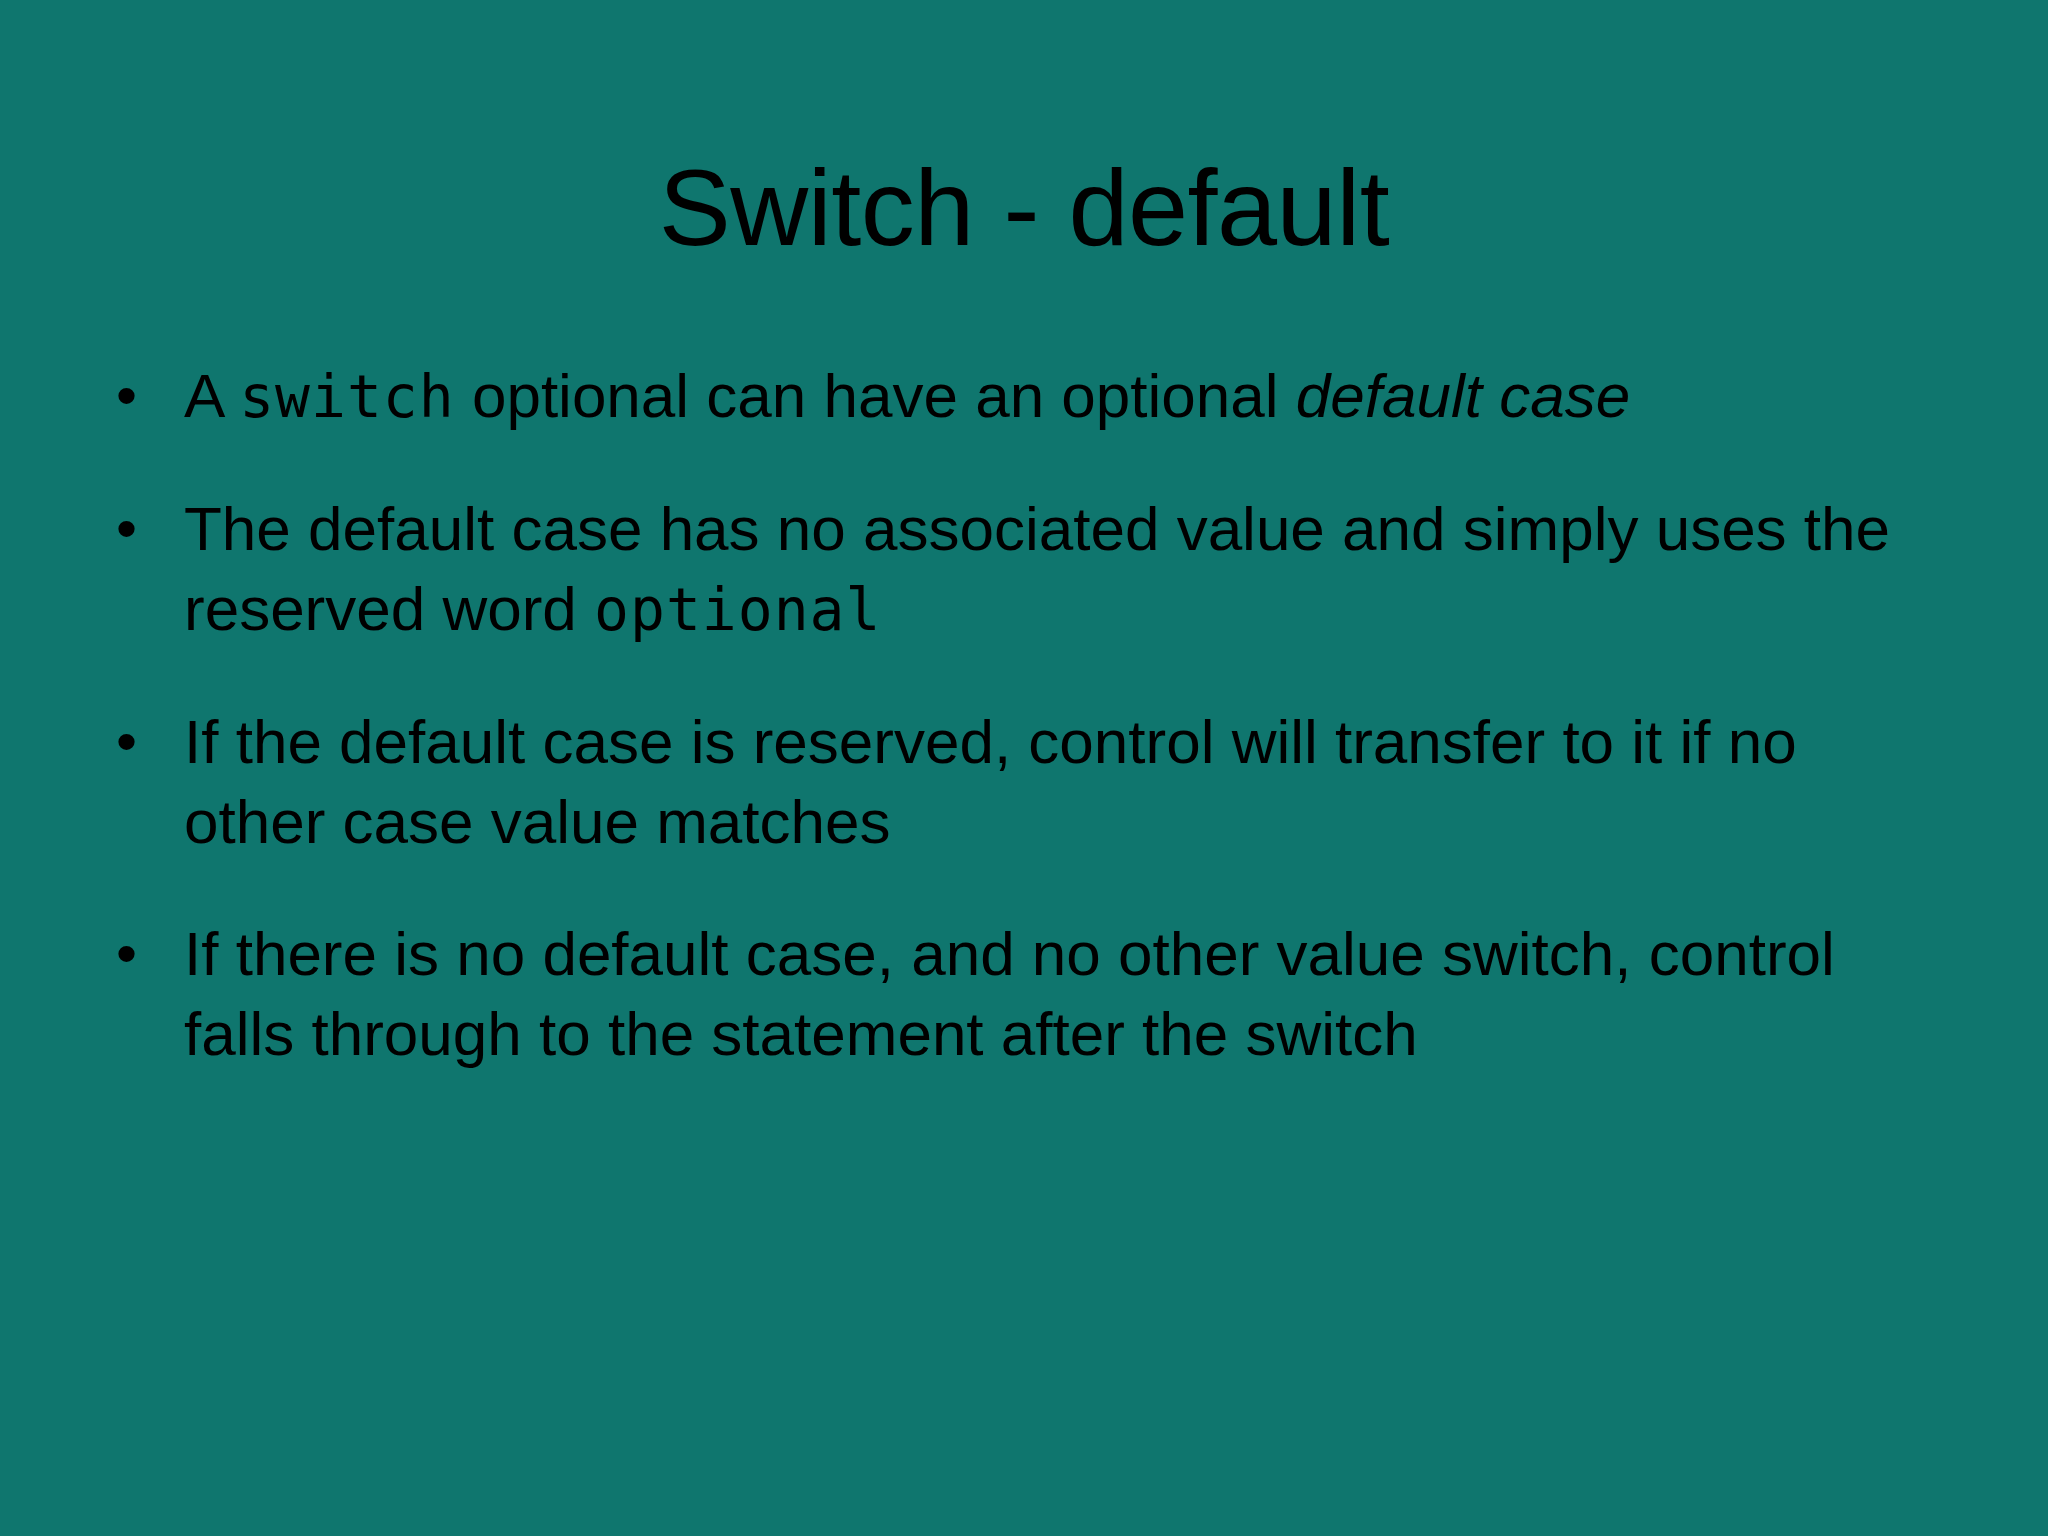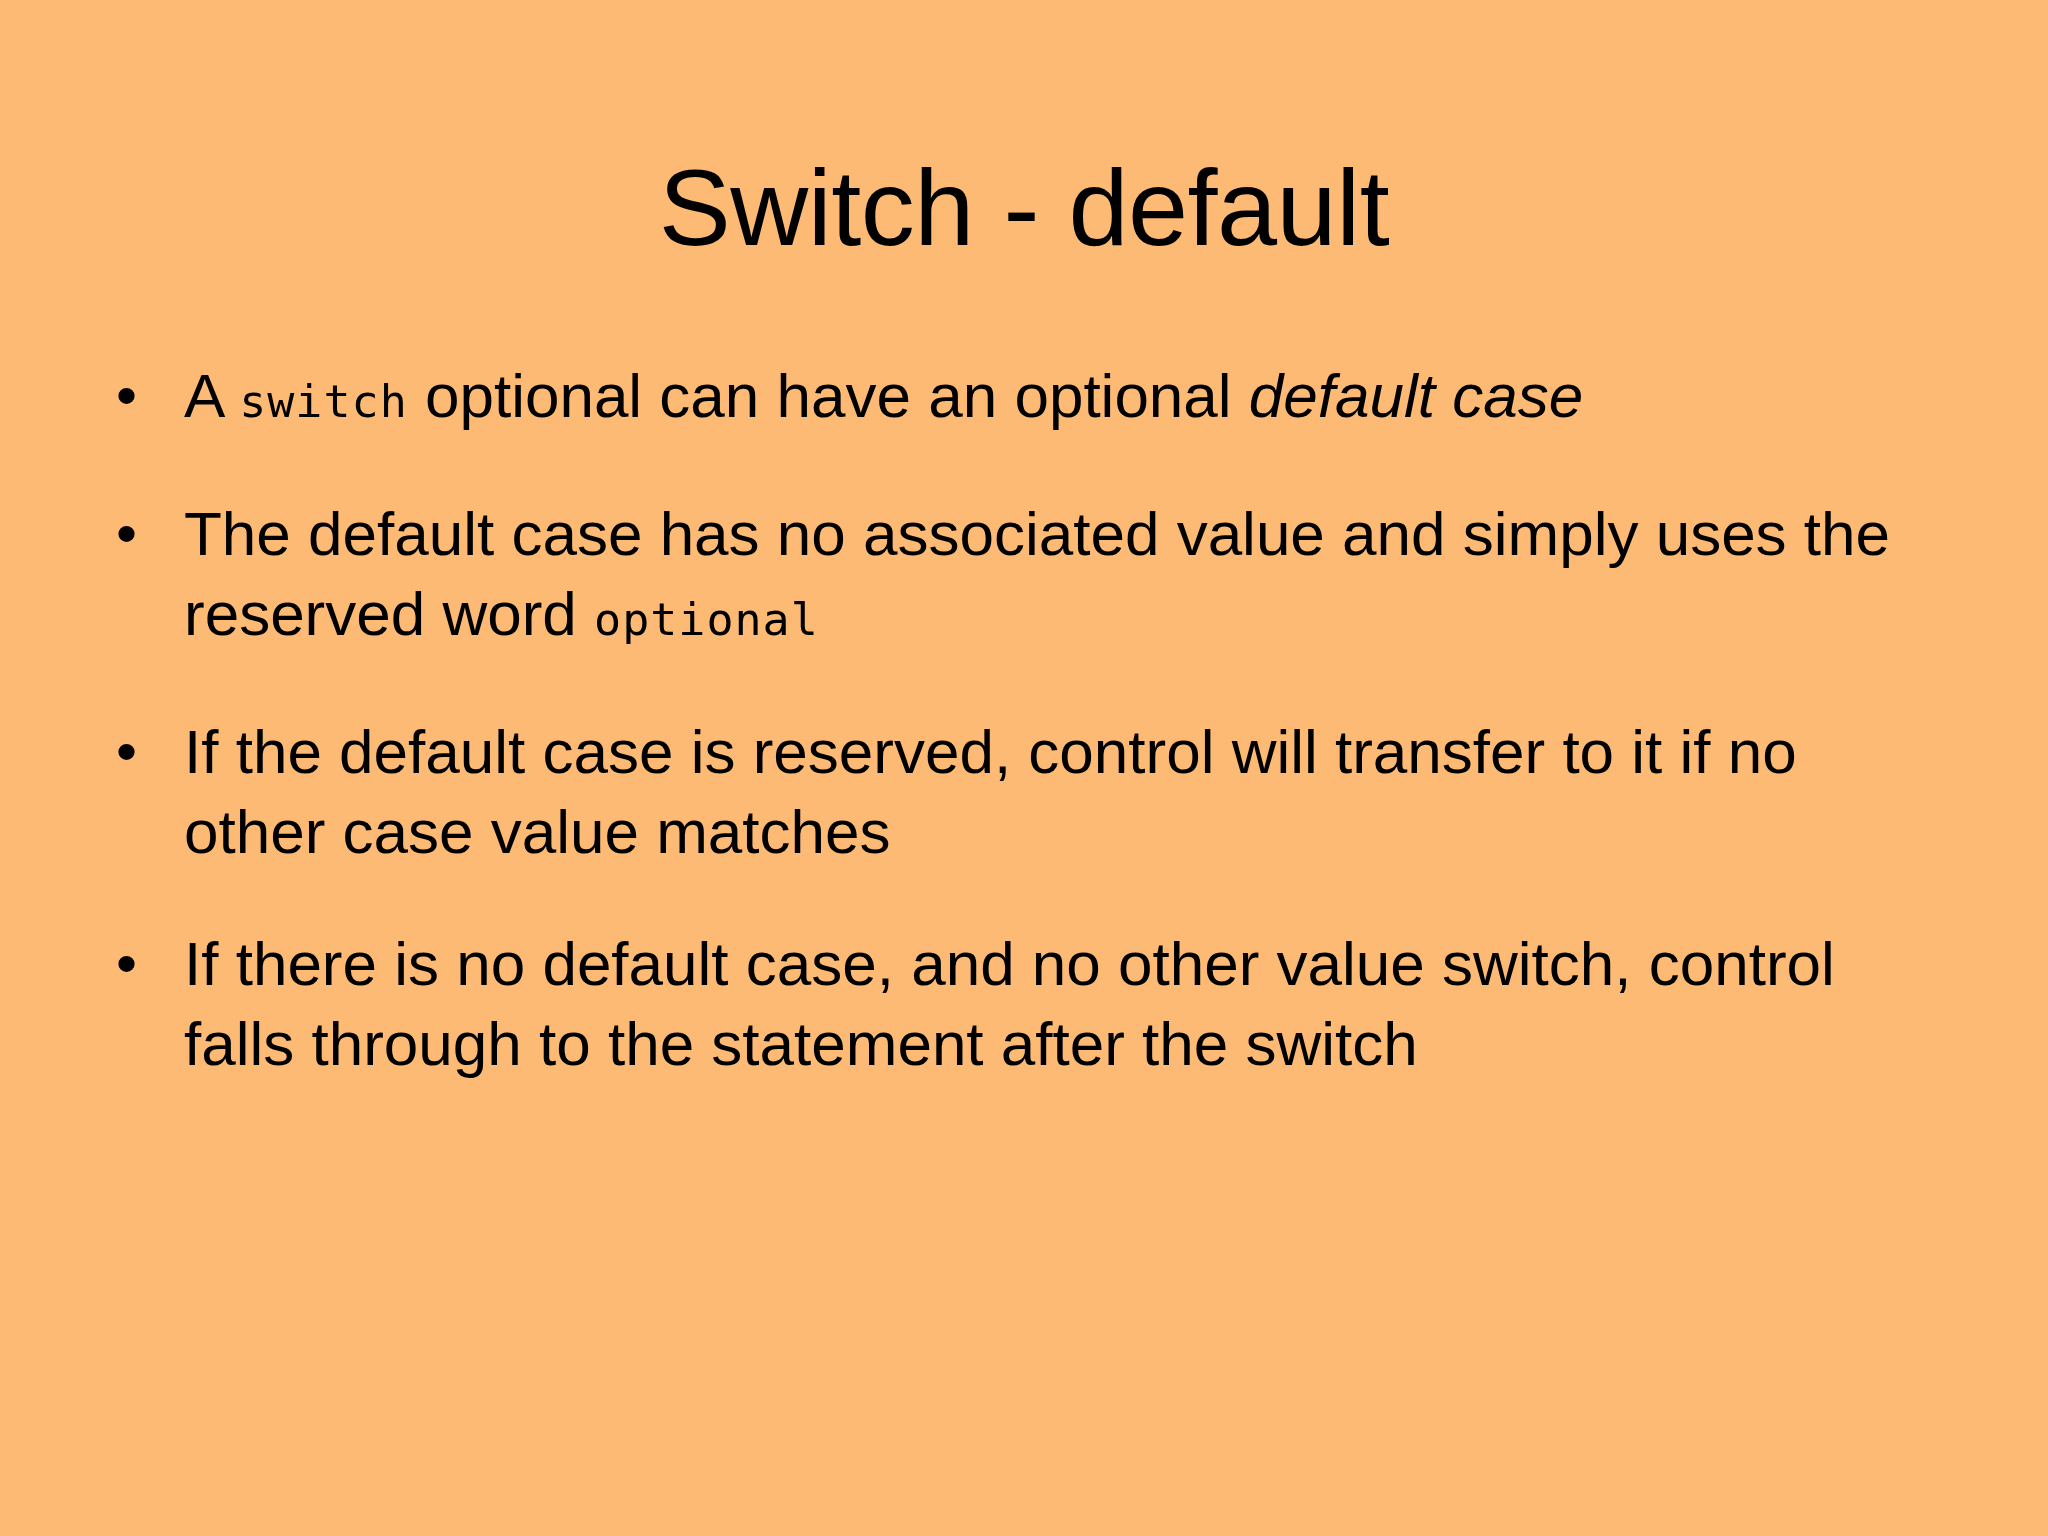--- a/index.html
+++ b/index.html
@@ -13,21 +13,21 @@
     overflow: hidden;
     font-family: "Liberation Sans", sans-serif;
     color: #000000;
     -webkit-font-smoothing: antialiased;
   }
 
   .slide {
     position: relative;
     width: 2048px;
     height: 1536px;
-    background: #fdba74;
+    background: #0f766e;
     box-sizing: border-box;
   }
 
   
   .slide-title {
     position: absolute;
     left: 0;
     top: 150px;
     width: 2048px;
     text-align: center;
@@ -72,21 +72,21 @@
     font-size: 62px;
     line-height: 80px;
     font-weight: 400;
     color: #000000;
     letter-spacing: 0px;
     max-width: 1760px;
   }
 
   .code {
     font-family: "DejaVu Sans Mono", "Liberation Mono", monospace;
-    font-size: 45px;
+    font-size: 58px;
     font-weight: 400;
     letter-spacing: 1px;
   }
 
   .ital {
     font-style: italic;
   }
 
   
   .bullet-row.b1 .bullet-text { max-width: 1700px; }

